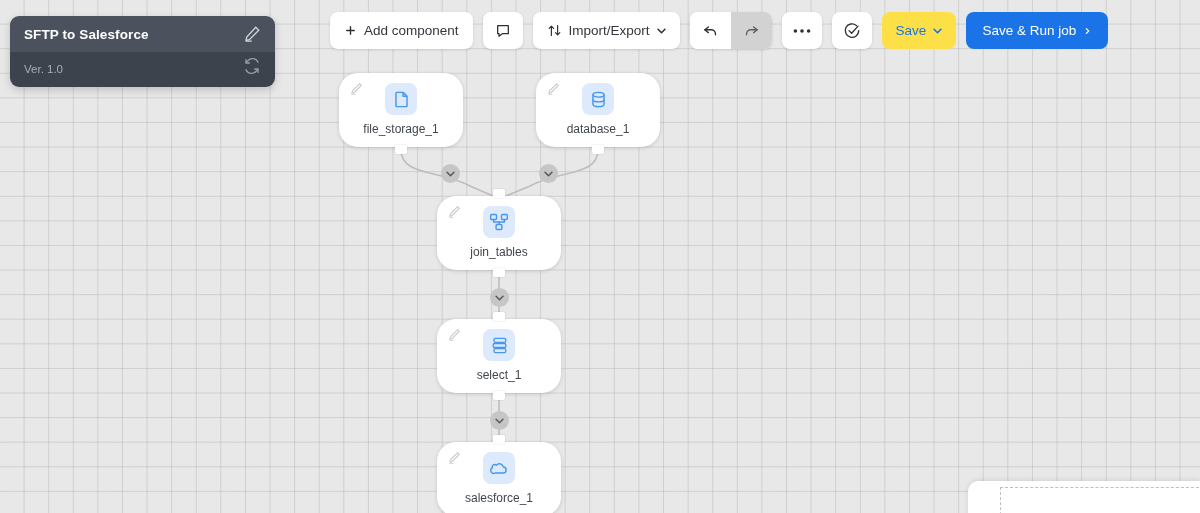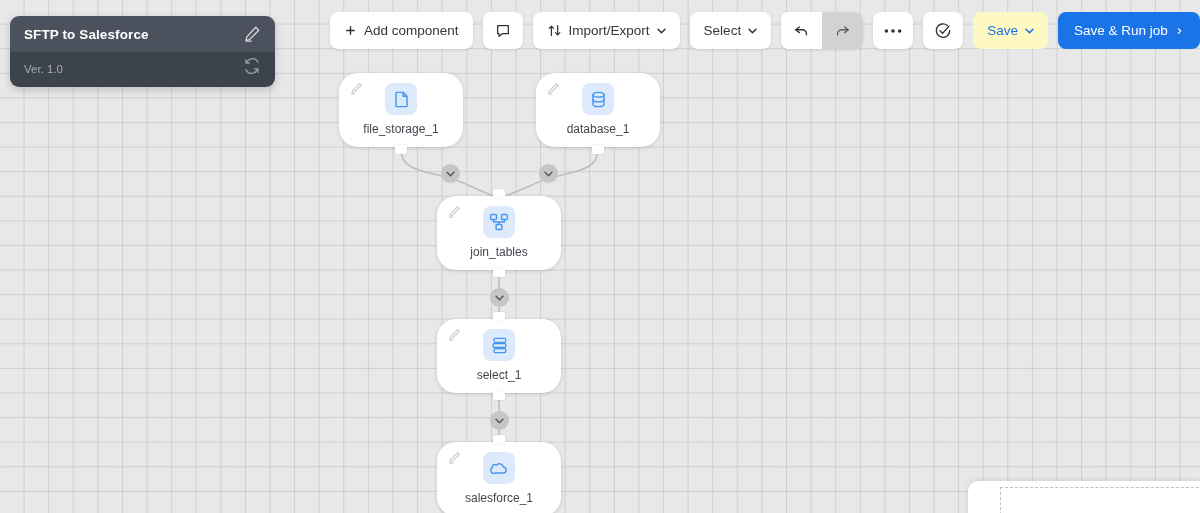--- a/index.html
+++ b/index.html
@@ -102,21 +102,21 @@
   }
   #undo-redo .tb {
     box-shadow: none;
     border-radius: 0;
     width: 41px;
     padding: 0;
   }
   #redo-button { background: #d2d2d2 !important; }
 
   #save-button {
-    background: #fef9c3;
+    background: #fde047;
     color: #1b74e4;
     box-shadow: none;
     font-weight: normal;
     align-items: center;
   }
   #save-run-button {
     background: #1a74e8;
     color: #ffffff;
     box-shadow: none;
     font-size: 13.5px;
@@ -386,28 +386,20 @@
       </svg>
     </span>
     <span>Import/Export</span>
     <span class="chev">
       <svg viewBox="0 0 10 7" fill="none" stroke="#2d3137" stroke-width="1.8" stroke-linecap="round" stroke-linejoin="round">
           <path d="M1 1.5 L5 5.5 L9 1.5"></path>
         </svg>
     </span>
   </button>
 
-  <button class="tb">
-    <span>Select</span>
-    <span class="chev">
-      <svg viewBox="0 0 10 7" fill="none" stroke="#2d3137" stroke-width="1.8" stroke-linecap="round" stroke-linejoin="round">
-          <path d="M1 1.5 L5 5.5 L9 1.5"></path>
-        </svg>
-    </span>
-  </button>
 
   <div id="undo-redo">
     <button class="tb">
       <span>
         <svg width="17" height="17" viewBox="0 0 24 24" fill="none" stroke="#2d3137" stroke-width="1.9" stroke-linecap="round" stroke-linejoin="round">
           <path d="M9 7 L4 11 L9 15"></path>
             <path d="M4 11 h9 a6 6 0 0 1 6 6 v1"></path>
         </svg>
       </span>
     </button>

